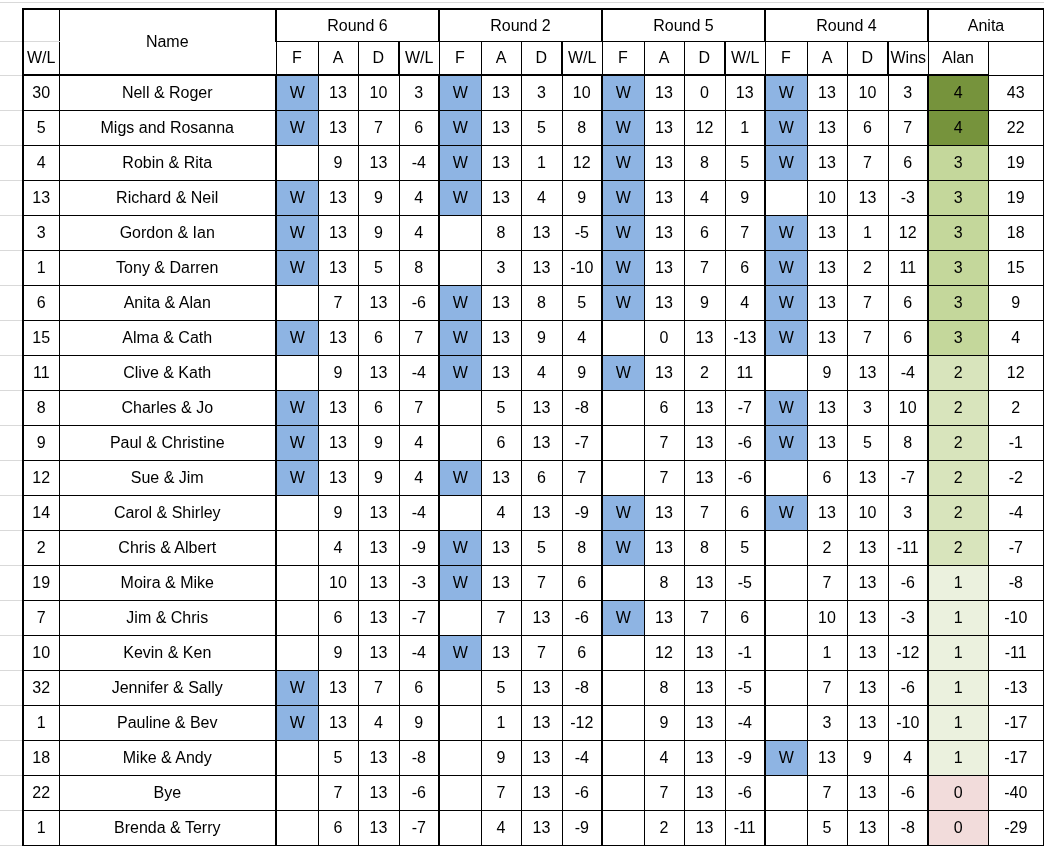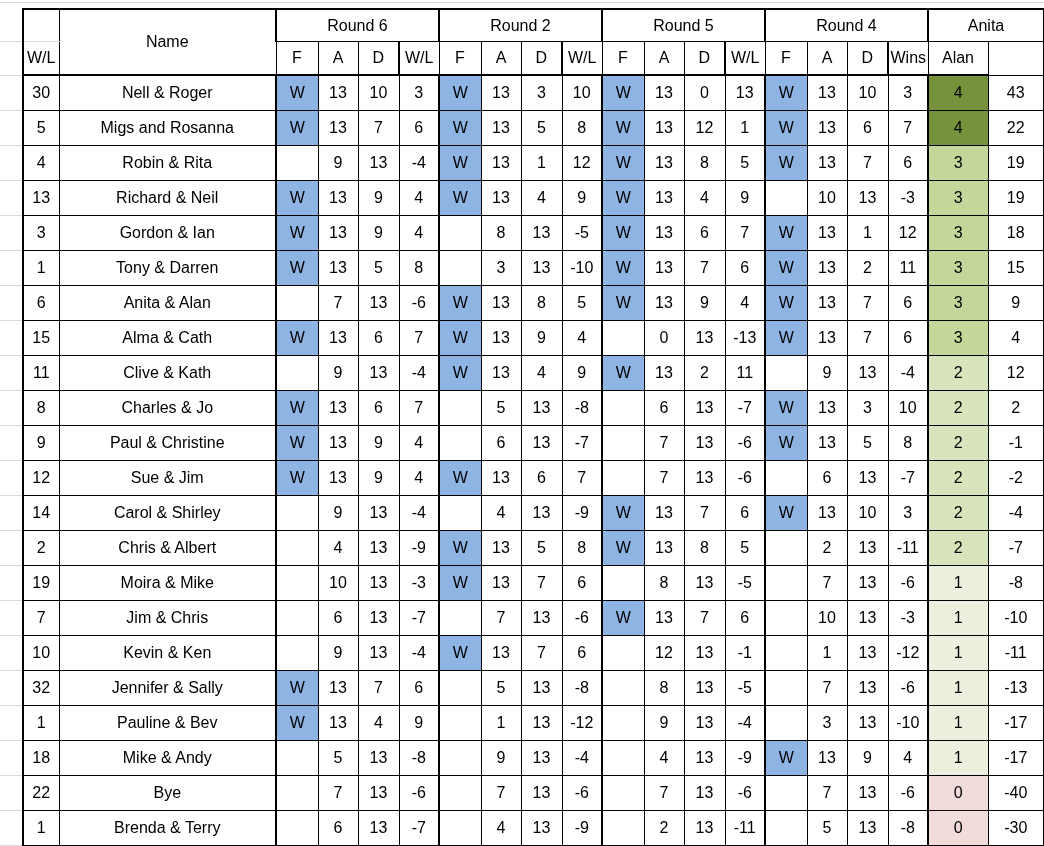--- a/index.html
+++ b/index.html
@@ -593,17 +593,17 @@
           <td class="neg">-9</td>
           <td class="thickL"></td>
           <td>2</td>
           <td>13</td>
           <td class="neg">-11</td>
           <td class="thickL"></td>
           <td>5</td>
           <td>13</td>
           <td class="neg">-8</td>
           <td class="thickL" style="background: rgb(242, 220, 219);">0</td>
-          <td class="neg">-30</td>
+          <td class="neg">-29</td>
         </tr>
       </tbody>
   </table>
 </div>
 
 </body></html>

